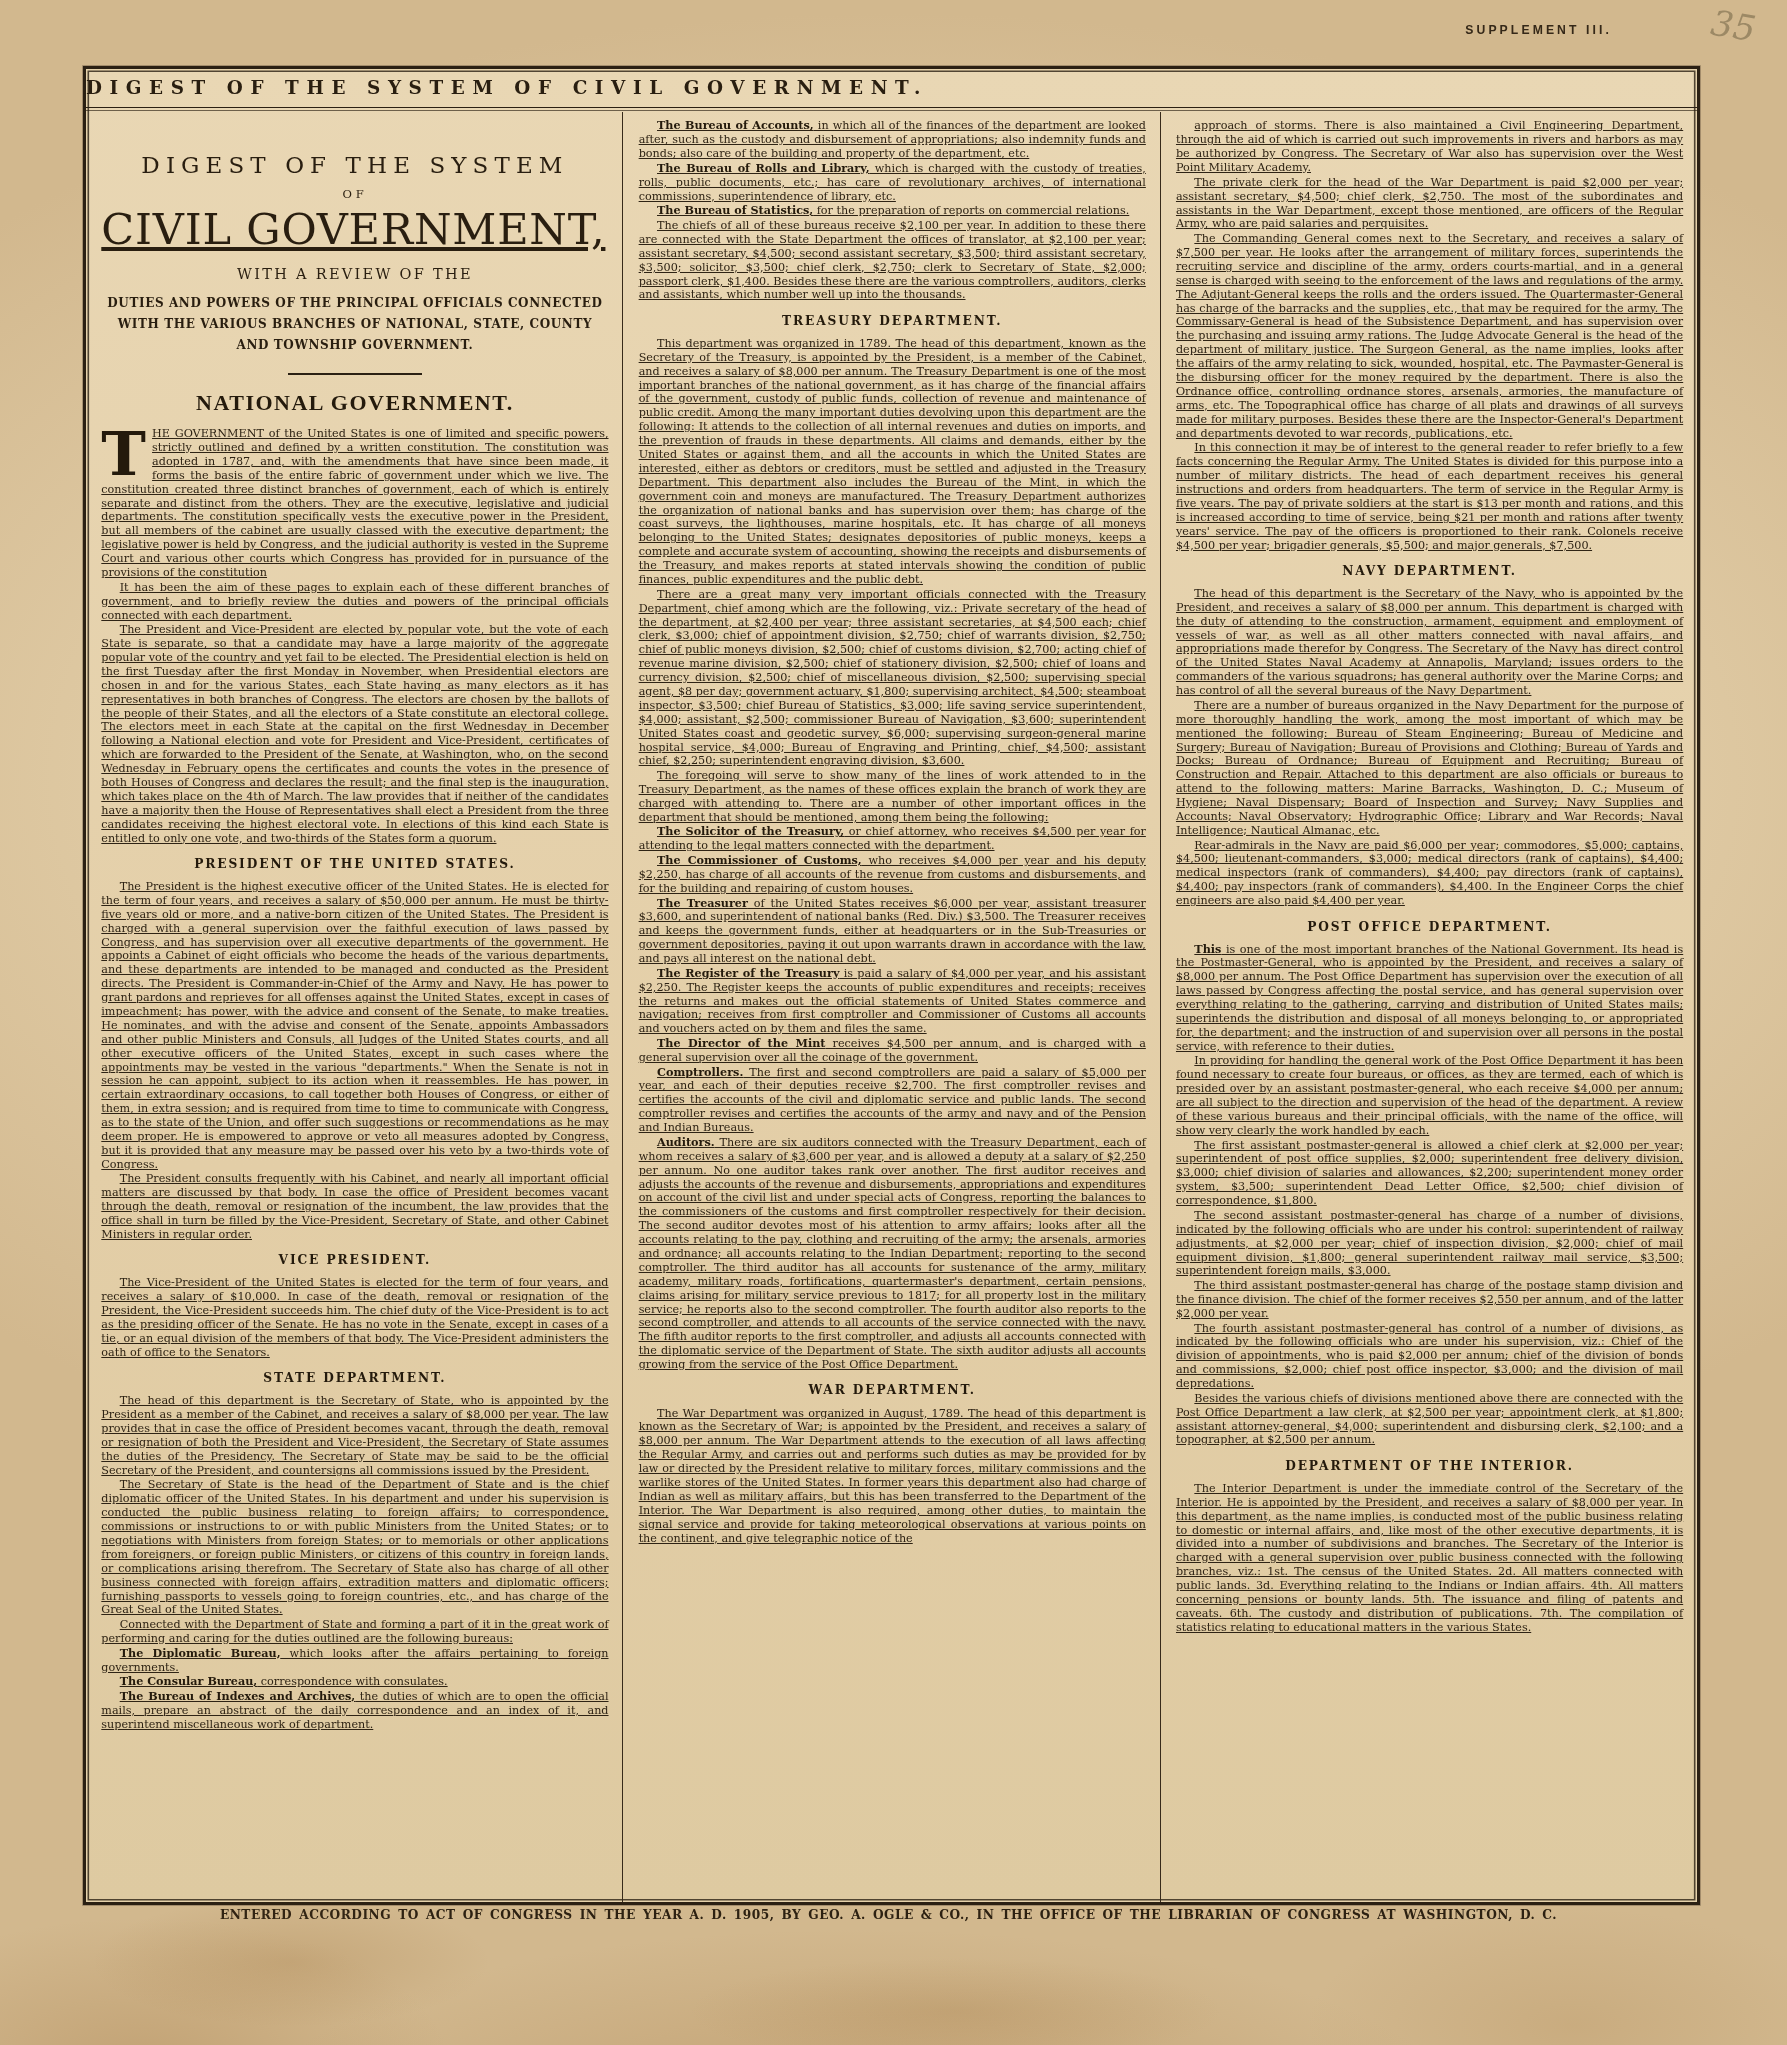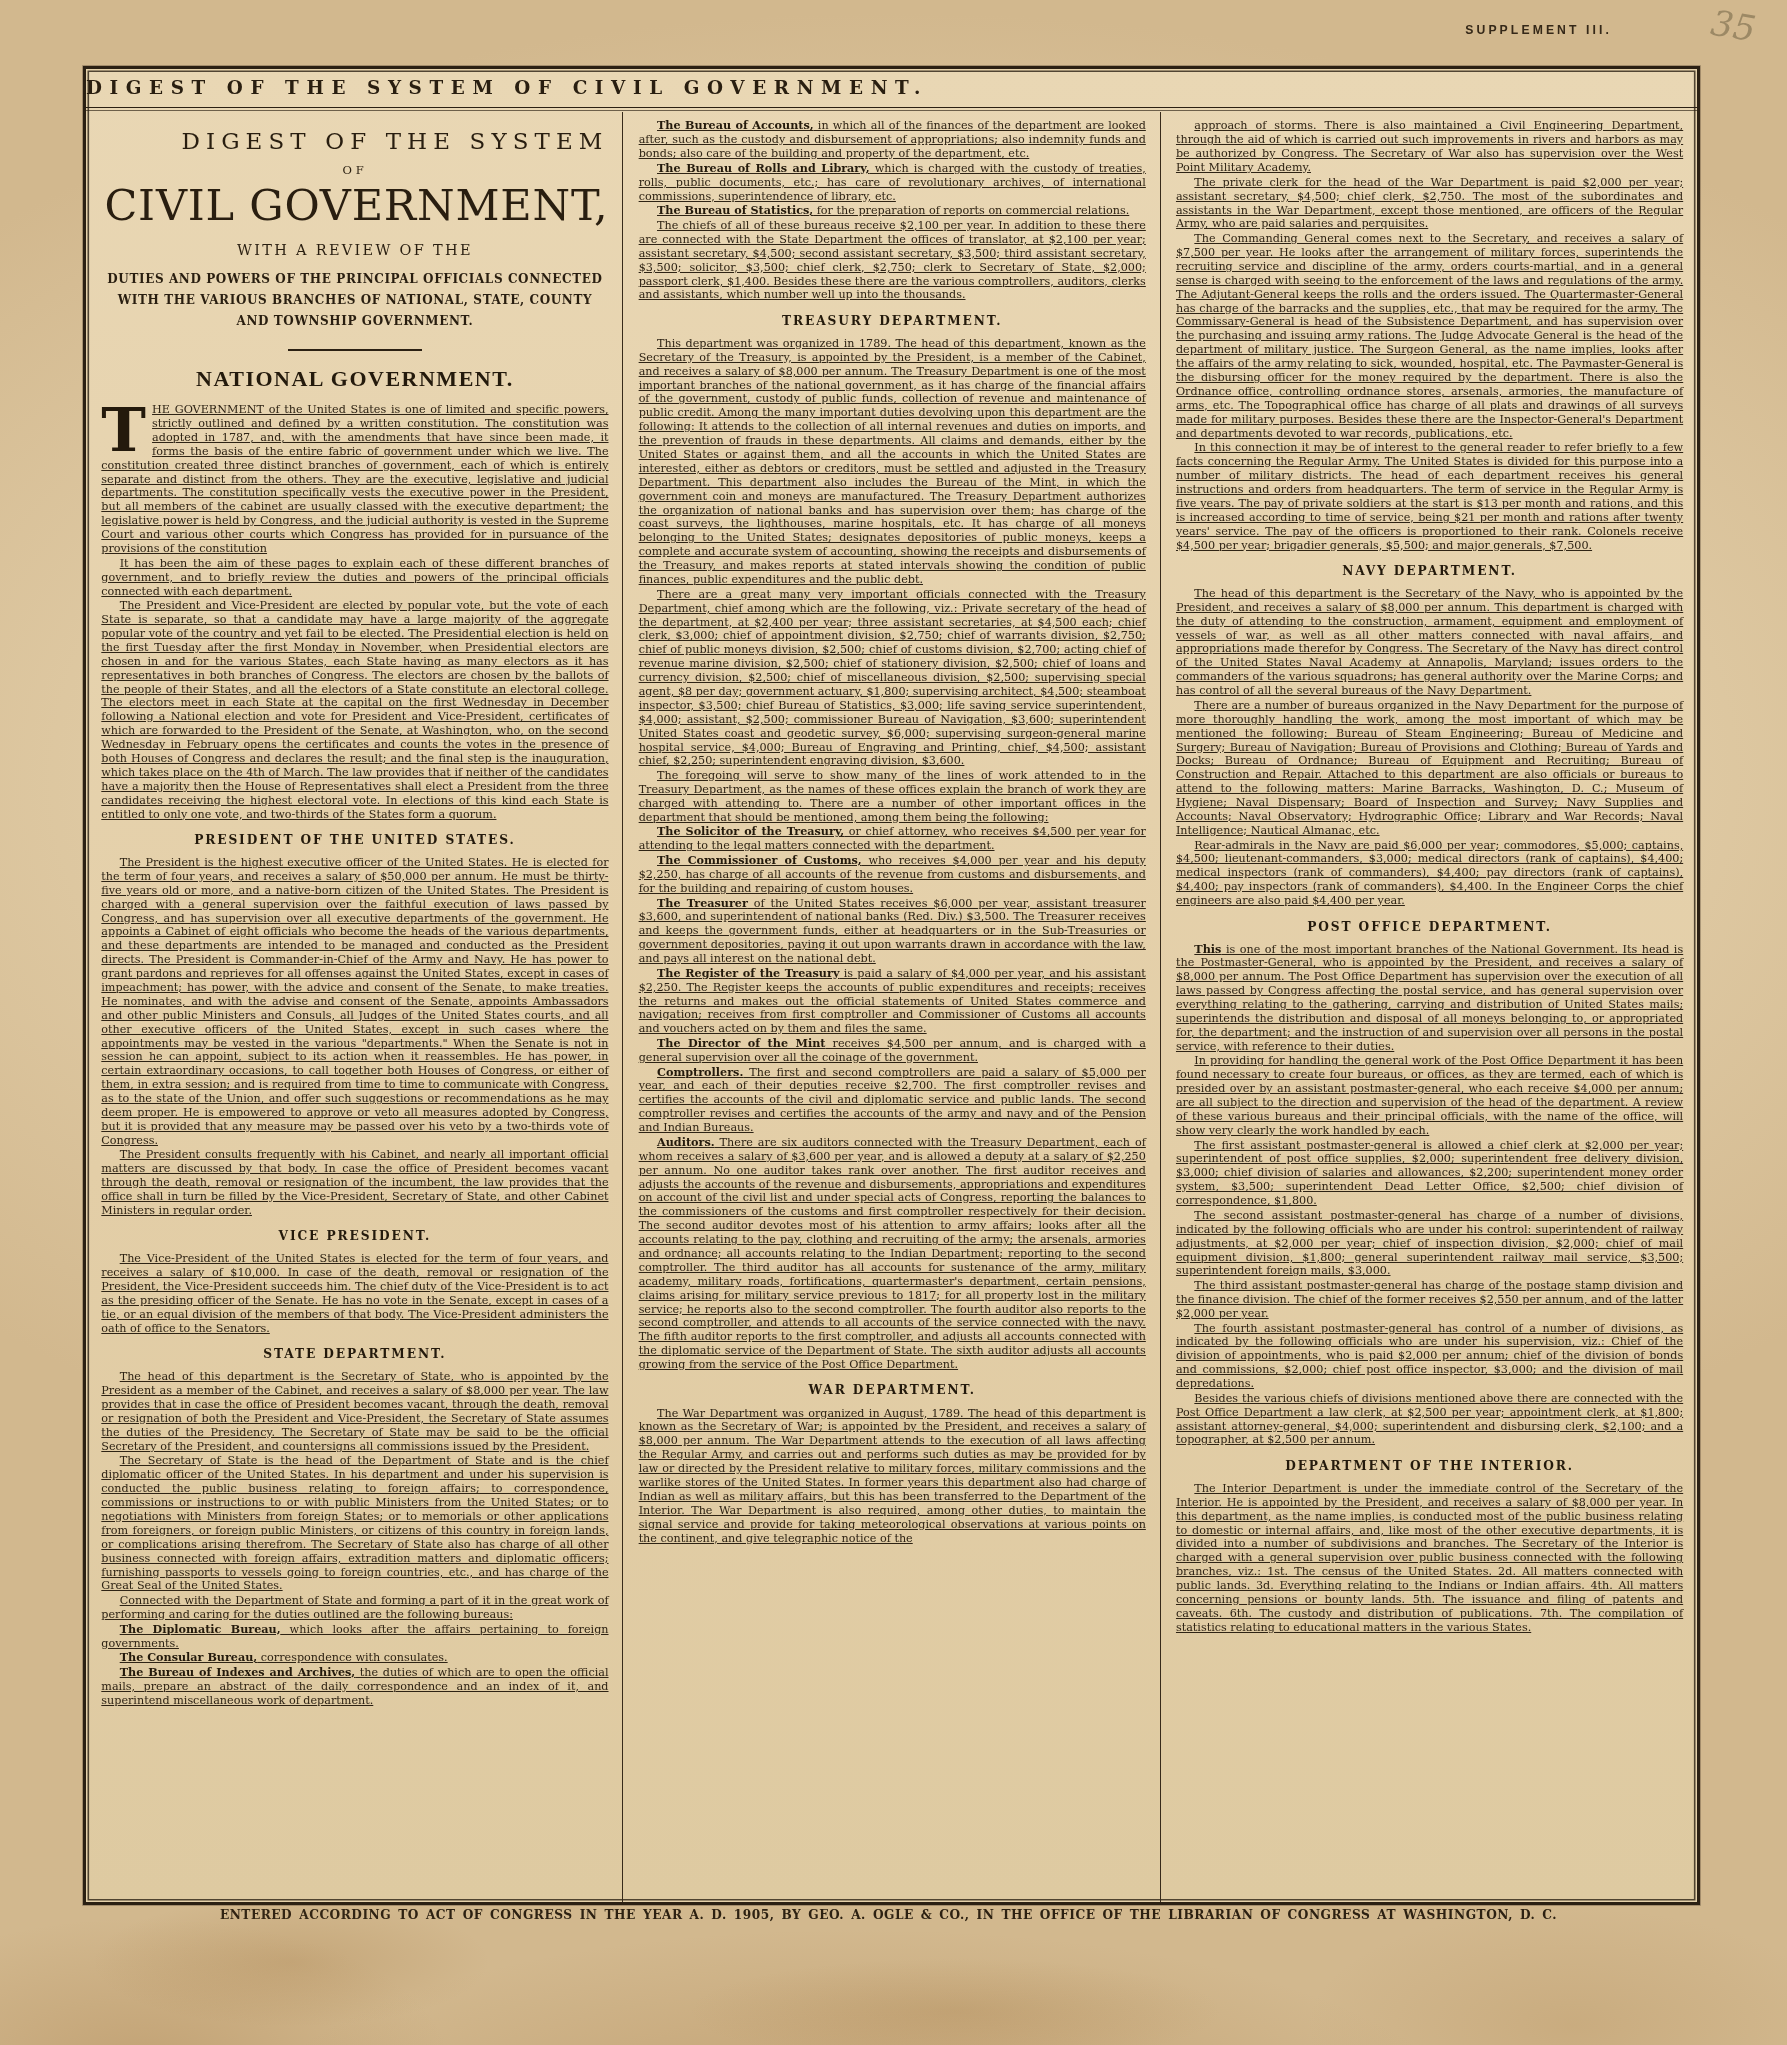--- a/index.html
+++ b/index.html
@@ -30,23 +30,23 @@
   .col + .col{border-left:1.5px solid #372a1a;}
   
   .para{margin:0 0 0.8px 0;text-align:justify;font:11.2px/1.24 "DejaVu Serif", serif;color:#2e2314;text-decoration:underline;}
   .indent{text-indent:18.4px;}
   .lead-para b{color:#241a0c;}
   .sec-h{text-align:center;font:bold 12.2px/1.2 "DejaVu Serif", serif;letter-spacing:1.9px;
     margin:11.5px 0 8.4px;color:#241a0c;}
   .nat-h{text-align:center;font:bold 22px/1.1 "Liberation Serif", serif;letter-spacing:1.5px;
     margin:15.3px 0 12.2px;color:#241a0c;}
   
-  .title-1{text-align:right;font:23px/1.1 "DejaVu Serif", serif;letter-spacing:6.1px;color:#291e10;margin-top:10px;}
+  .title-1{text-align:center;font:23px/1.1 "DejaVu Serif", serif;letter-spacing:6.1px;color:#291e10;margin-top:34px;}
   .title-2{text-align:center;font:11.5px/1 "DejaVu Serif", serif;letter-spacing:3.8px;color:#291e10;margin:10.7px 0 7.6px;}
-  .title-3{text-align:right;font:43px/1 "DejaVu Serif", serif;letter-spacing:0.8px;color:#291e10;margin:3.1px 0 15.3px;}
+  .title-3{text-align:left;font:43px/1 "DejaVu Serif", serif;letter-spacing:0.8px;color:#291e10;margin:3.1px 0 15.3px;text-decoration:underline;}
   .title-4{text-align:center;font:14.5px/1 "DejaVu Serif", serif;letter-spacing:2.3px;color:#291e10;margin:13.8px 0 12.2px;}
   .title-sub{text-align:center;font:bold 12px/1.75 "DejaVu Serif", serif;letter-spacing:0.6px;color:#291e10;margin:9.2px 1.5px 0;}
   .title-divider{width:134px;border-top:2.3px double #2b2013;margin:17px auto 1.5px;}
   .dropcap-para{overflow:visible;}
   .dropcap{float:left;font:bold 60px/0.70 "DejaVu Serif", serif;padding:5.4px 6.1px 0 0;color:#241a0c;}
   .copyright{position:absolute;left:83px;width:1611px;top:1908px;text-align:center;
     font:bold 12.2px/1.2 "DejaVu Serif", serif;letter-spacing:0.5px;word-spacing:2.3px;color:#2d2112;}
   .stain{position:absolute;border-radius:50%;pointer-events:none;}
   .stain-1{left:92px;top:1897px;width:398px;height:130px;background:radial-gradient(closest-side,rgba(150,105,50,.22),transparent);}
   .stain-2{left:688px;top:1958px;width:535px;height:107px;background:radial-gradient(closest-side,rgba(150,105,50,.18),transparent);}

